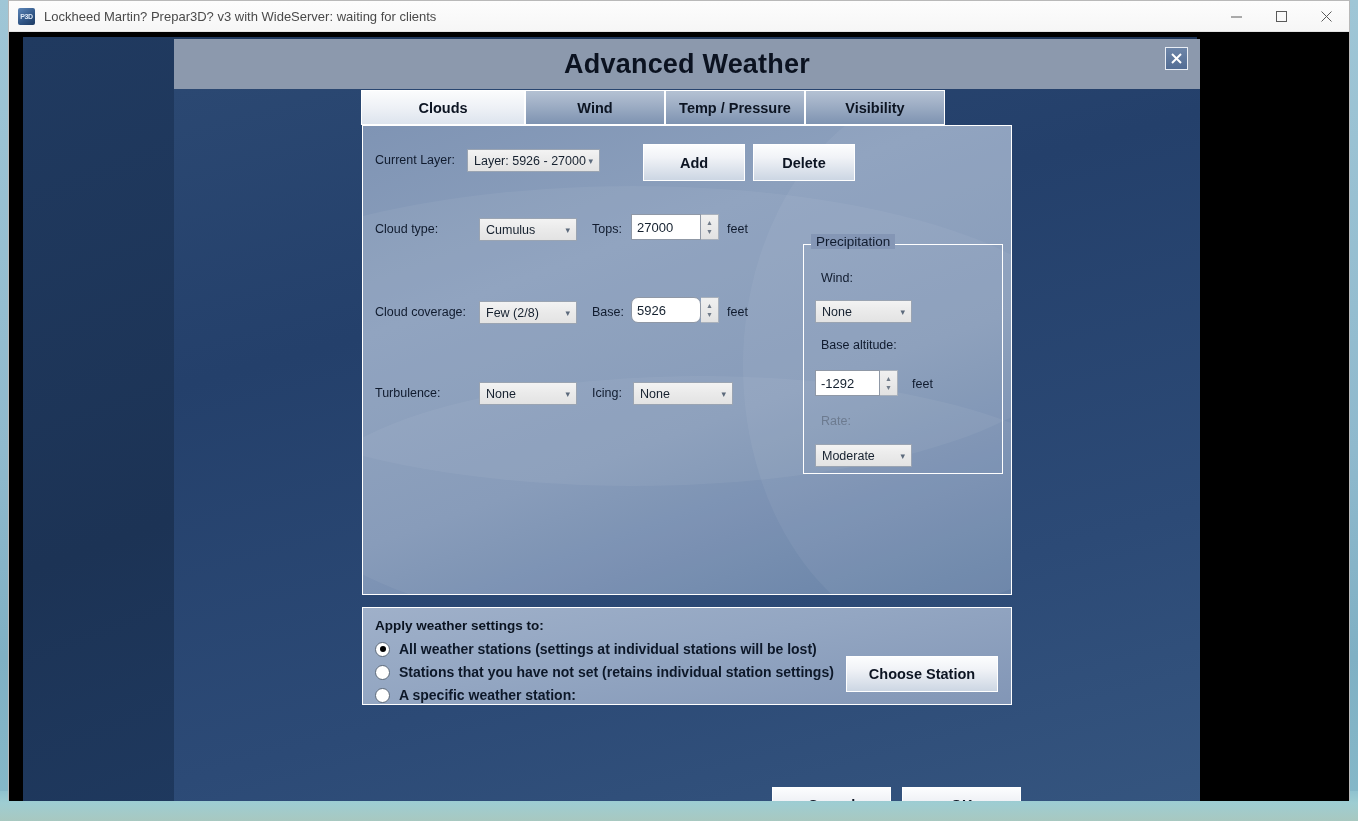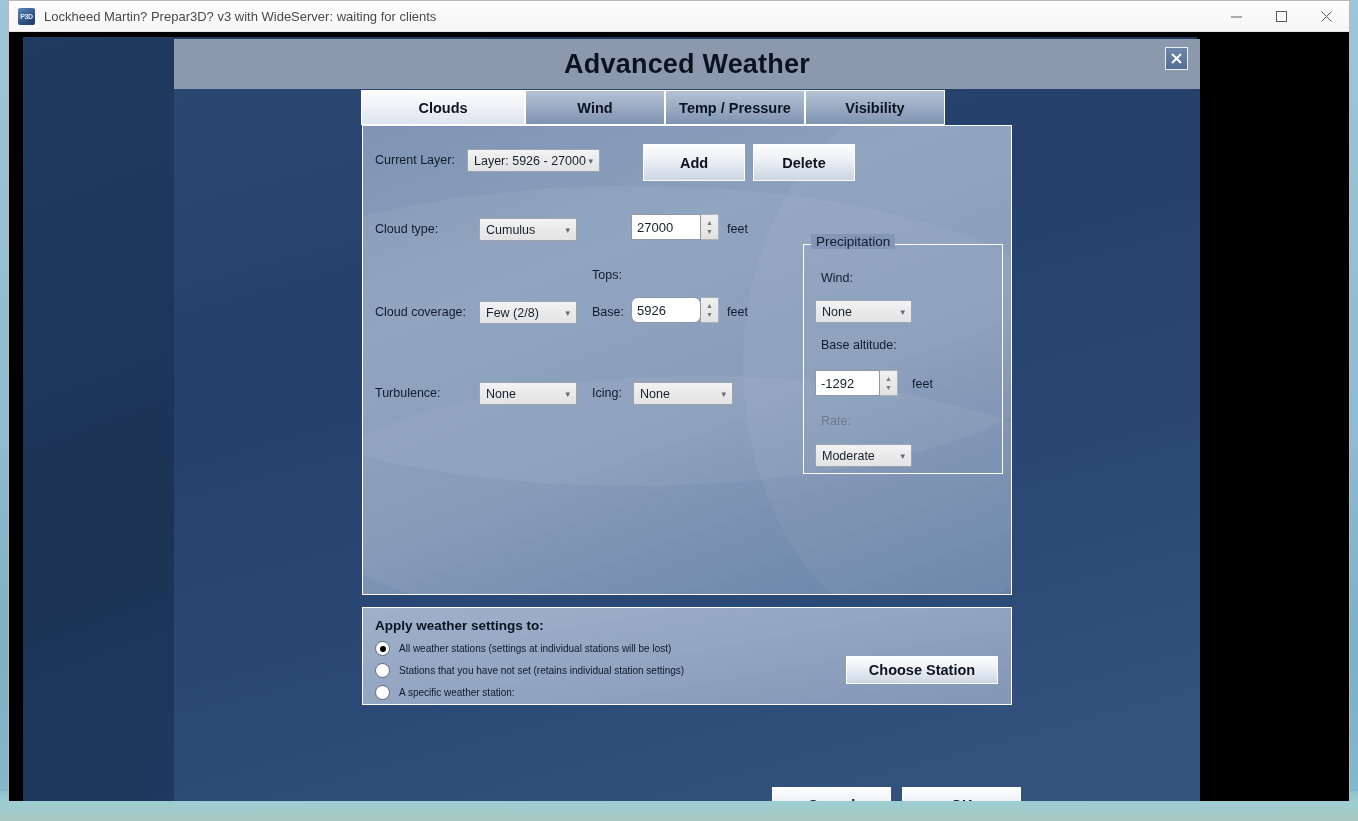--- a/index.html
+++ b/index.html
@@ -124,22 +124,22 @@
   
   .apply{position:absolute;left:188px;top:568px;width:650px;height:98px;
     border:1px solid #ffffff;box-sizing:border-box;
     background:linear-gradient(170deg,#9fb0c9 0%,#93a6c2 45%,#8296b6 100%);
     padding:10px 12px;}
   .apply-h{font-size:13.5px;font-weight:bold;color:#0a1320;margin-bottom:8px;}
   .radio-row{display:flex;align-items:center;margin-bottom:7px;}
   .radio{width:13px;height:13px;border-radius:50%;background:#ffffff;
     border:1px solid #5b6878;margin-right:9px;display:flex;align-items:center;justify-content:center;flex:none;}
   .radio .dot{width:6px;height:6px;border-radius:50%;background:#000;}
-  .radio-lbl{font-size:10px;color:#0d1829;white-space:nowrap;}
-  .choose{position:absolute;right:13px;top:48px;width:152px;height:28px;}
+  .radio-lbl{font-size:14px;color:#0d1829;white-space:nowrap;font-weight:bold;}
+  .choose{position:absolute;right:13px;top:48px;width:152px;height:36px;}
 
   
   .foot-btn{position:absolute;top:748px;width:119px;height:35px;}
 
   
   .wm{position:absolute;left:1188px;top:746px;width:165px;height:72px;
     background:#000;display:flex;align-items:center;}
   .wm-logo{width:62px;height:58px;position:relative;margin-left:2px;}
   .wm-text{margin-left:2px;}
   .wm-cn{color:#1f9c2e;font-size:16px;font-weight:bold;letter-spacing:1px;line-height:18px;}
@@ -283,21 +283,21 @@
             <span class="caret">▾</span>
           </div>
           <div class="btn" style="left:280px;top:18px;width:102px;height:37px;">Add</div>
           <div class="btn" style="left:390px;top:18px;width:102px;height:37px;">Delete</div>
 
           <div class="lbl" style="left:12px;top:96px;">Cloud type:</div>
           <div class="sel" style="left:116px;top:92px;width:98px;">
             <span>Cumulus</span>
             <span class="caret">▾</span>
           </div>
-          <div class="lbl" style="left:229px;top:96px;margin-top:46px;">Tops:</div>
+          <div class="lbl" style="left:229px;top:96px;">Tops:</div>
           <div class="num" style="left:268px;top:88px;width:70px;">27000</div>
           <div class="spin" style="left:338px;top:88px;">
             <i>▲</i>
             <i>▼</i>
           </div>
           <div class="unit" style="left:364px;top:96px;">feet</div>
 
           <div class="lbl" style="left:12px;top:179px;">Cloud coverage:</div>
           <div class="sel" style="left:116px;top:175px;width:98px;">
             <span>Few (2/8)</span>

